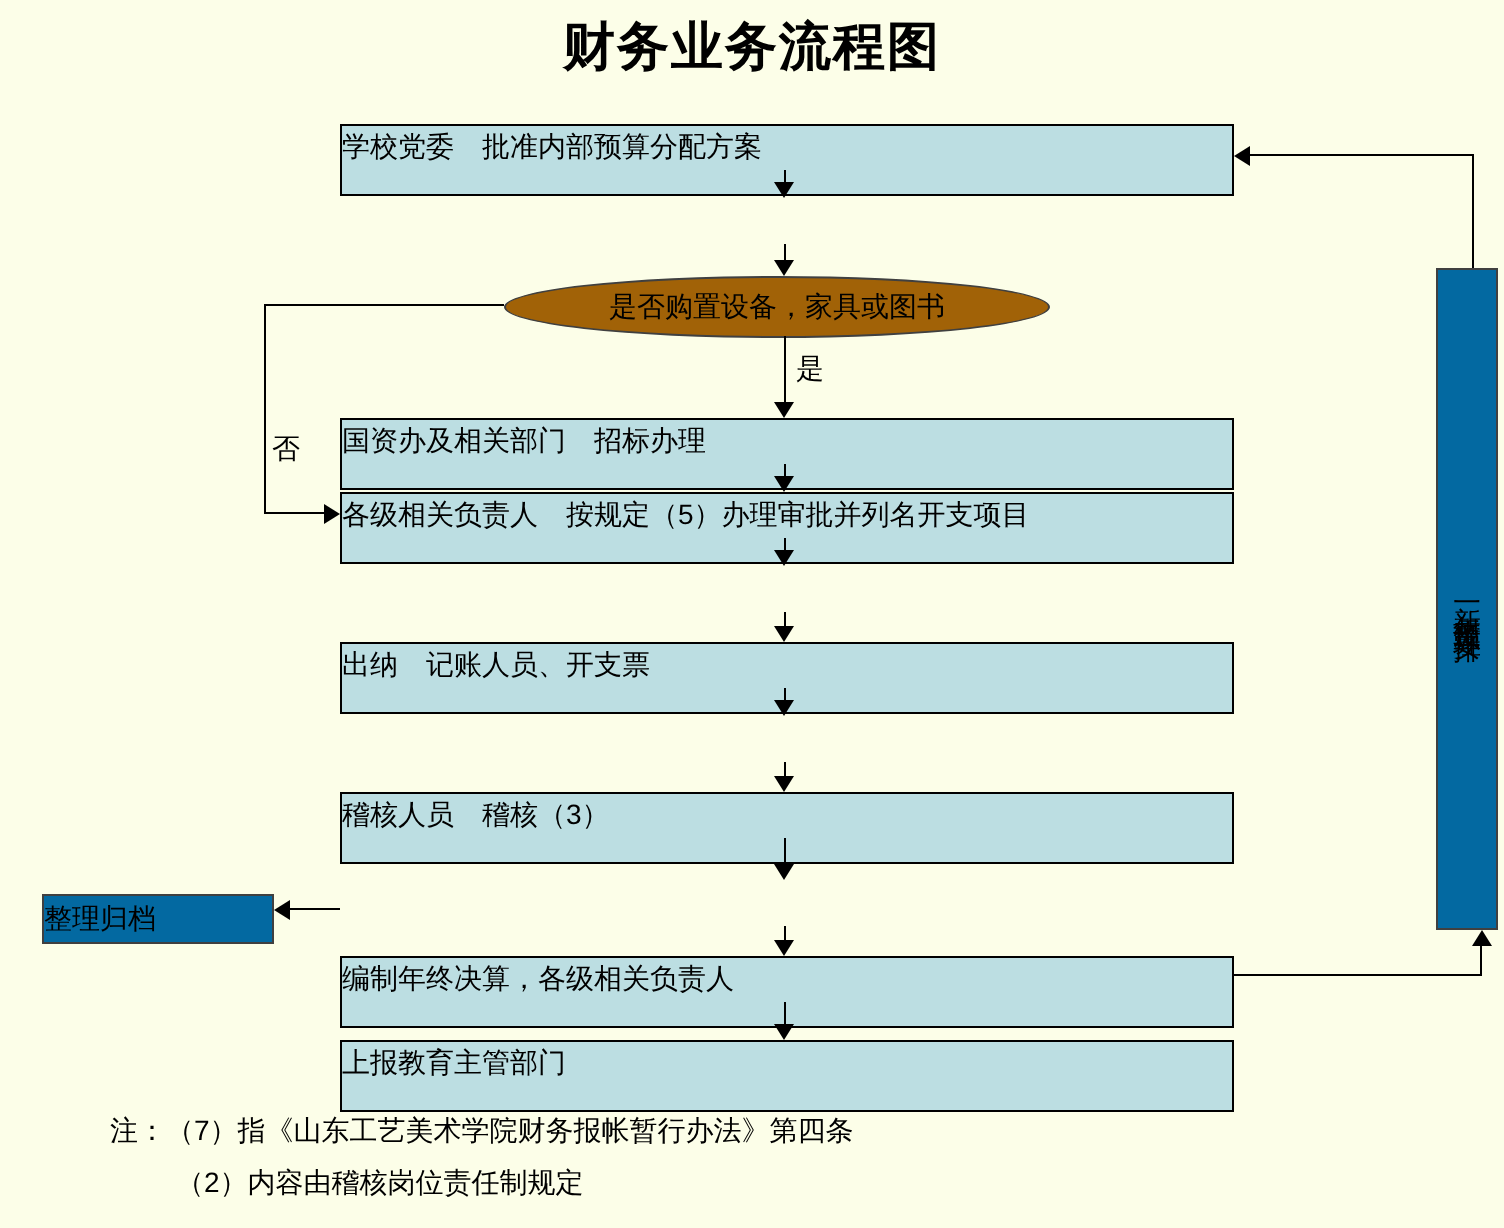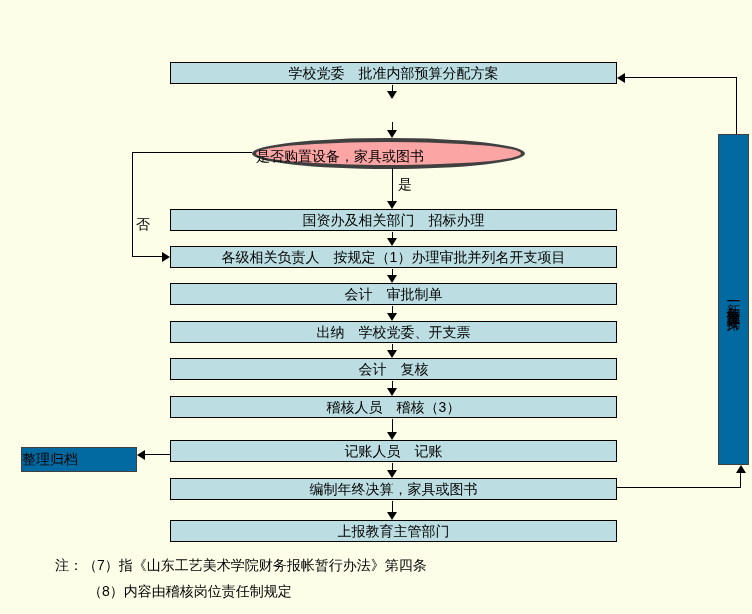--- a/index.html
+++ b/index.html
@@ -21,36 +21,36 @@
     left: 0; top: 6px; width: 752px;
     text-align: center;
     font-size: 26px;
     font-weight: bold;
     letter-spacing: 1px;
   }
   .pbox {
     position: absolute;
     left: 170px;
     width: 447px;
-    height: 22px;
+    height: 36px;
     background: #BCDEE2;
     border: 1px solid #000;
-    text-align: center;
     font-size: 14px;
     line-height: 21px;
     white-space: nowrap;
     overflow: hidden;
   }
   .ellipse {
     position: absolute;
     left: 252px; top: 138px;
     width: 273px; height: 31px;
-    background: #fca5a5;
-    border: 4px solid #404040;
+    background: #a16207;
+    border: 1px solid #404040;
     border-radius: 50%;
+    text-align: center;
     font-size: 14px;
     line-height: 29px;
     white-space: nowrap;
   }
   .sidebox {
     position: absolute;
     background: #0369a1;
     border: 1px solid #404040;
     font-size: 14px;
   }
@@ -86,30 +86,28 @@
     position: absolute;
     font-size: 14px;
     white-space: nowrap;
   }
 </style>
 </head>
 <body>
 
 <div id="canvas">
 
+  <div class="title">财务业务流程图</div>
 
   <div class="pbox" style="top:62px">学校党委　批准内部预算分配方案</div>
   <div class="pbox" style="top:209px">国资办及相关部门　招标办理</div>
-  <div class="pbox" style="top:246px">各级相关负责人　按规定（1）办理审批并列名开支项目</div>
-  <div class="pbox" style="top:283px">会计　审批制单</div>
-  <div class="pbox" style="top:321px">出纳　学校党委、开支票</div>
-  <div class="pbox" style="top:358px">会计　复核</div>
+  <div class="pbox" style="top:246px">各级相关负责人　按规定（5）办理审批并列名开支项目</div>
+  <div class="pbox" style="top:321px">出纳　记账人员、开支票</div>
   <div class="pbox" style="top:396px">稽核人员　稽核（3）</div>
-  <div class="pbox" style="top:440px">记账人员　记账</div>
-  <div class="pbox" style="top:478px">编制年终决算，家具或图书</div>
+  <div class="pbox" style="top:478px">编制年终决算，各级相关负责人</div>
   <div class="pbox" style="top:520px">上报教育主管部门</div>
 
   <div class="ellipse">是否购置设备，家具或图书</div>
 
   <div class="sidebox archive">整理归档</div>
   <div class="sidebox budget">新一年度预算安排</div>
 
   <div class="vline" style="left:392px;top:85px;height:7px"></div>
   <div class="ah ah-down" style="left:387px;top:91px"></div>
 
@@ -155,15 +153,15 @@
 
   <div class="hline" style="left:617px;top:487px;width:124px"></div>
   <div class="vline" style="left:740px;top:473px;height:14px"></div>
   <div class="ah ah-up" style="left:736px;top:465px"></div>
 
   <div class="vline" style="left:736px;top:77px;height:57px"></div>
   <div class="hline" style="left:625px;top:77px;width:112px"></div>
   <div class="ah ah-left" style="left:617px;top:73px"></div>
 
   <div class="note" style="left:55px;top:557px">注：（7）指《山东工艺美术学院财务报帐暂行办法》第四条</div>
-  <div class="note" style="left:88px;top:583px">（8）内容由稽核岗位责任制规定</div>
+  <div class="note" style="left:88px;top:583px">（2）内容由稽核岗位责任制规定</div>
 
 </div>
 
 </body></html>

